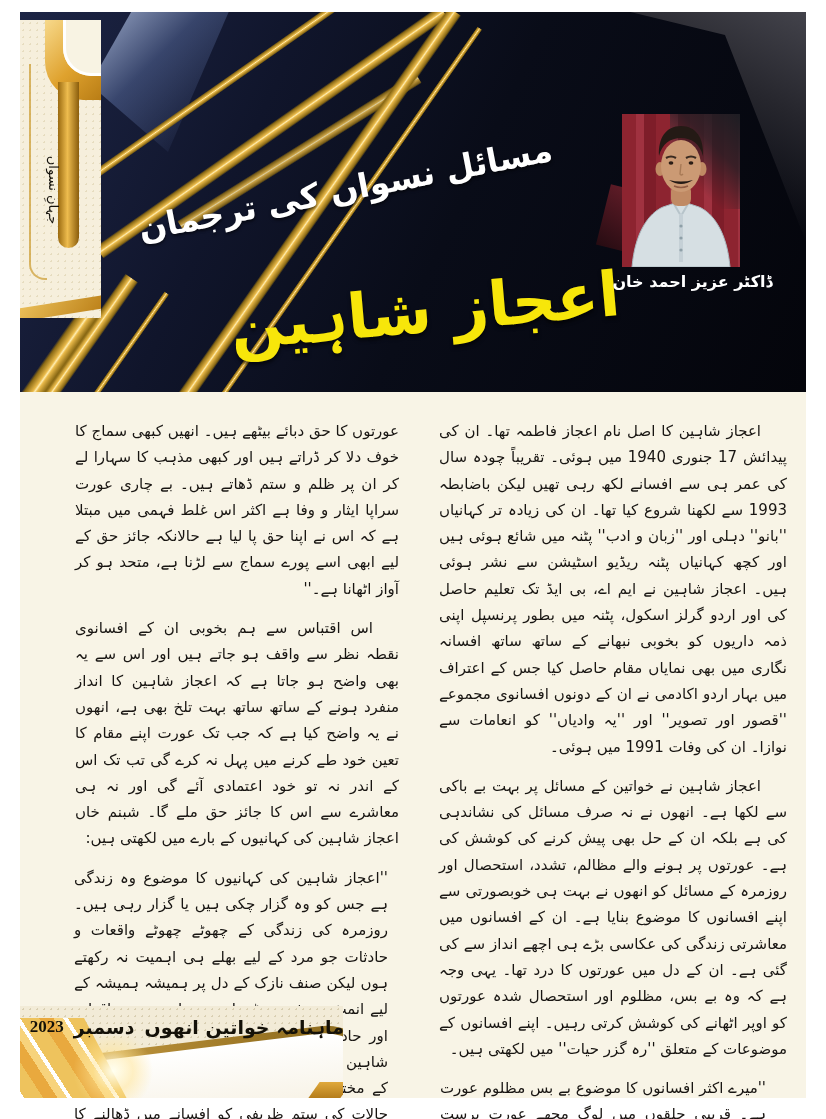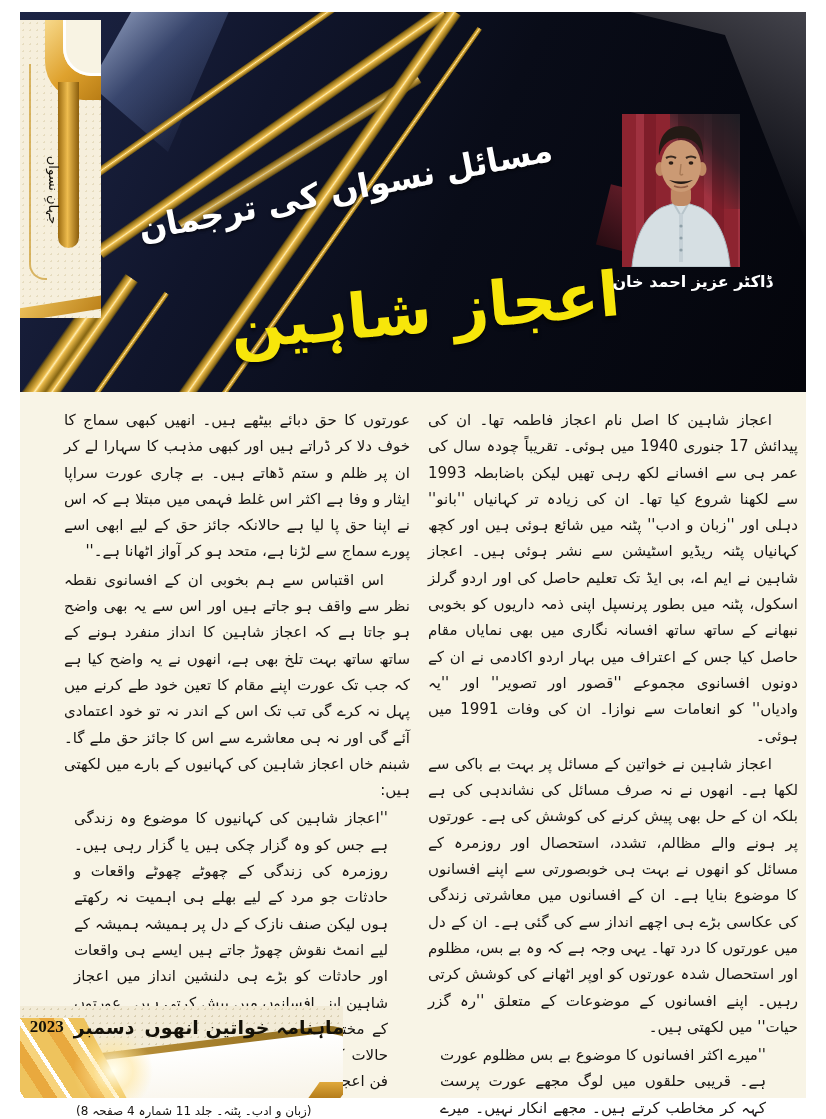--- a/index.html
+++ b/index.html
@@ -59,21 +59,21 @@
   .photo svg{position:absolute;left:0;top:0;}
   .photo-caption{position:absolute;left:585px;top:260px;width:175px;text-align:center;color:#ffffff;
           font-size:16px;font-weight:700;direction:rtl;}
 
   
   .body-area{position:absolute;left:20px;top:392px;width:786px;height:706px;background:#f8f4e6;}
   .col{position:absolute;top:13px;direction:rtl;color:#181512;font-size:15px;line-height:26.3px;
        text-align:justify;}
   .col-right{left:406px;width:374px;}
   .col-left{left:42px;width:350px;}
-  .col p{margin:2px;}
+  .col p{margin:13px;}
   .indent{text-indent:26px;}
   .quote-r{margin:0 34px 0 14px !important;}
   .quote-l{margin:0 24px 0 12px !important;}
   .citation{font-size:12px;text-align:left;margin:3px 0 3px 14px !important;text-indent:0;}
 
   
   .footer{position:absolute;left:20px;top:1006px;width:323px;height:92px;overflow:hidden;background:#f2ebd7;
           background-image:radial-gradient(circle,#d9cfb2 1px,rgba(0,0,0,0) 1px);background-size:7px 7px;}
   .ft-goldband{position:absolute;left:-10px;top:36px;width:370px;height:110px;border-radius:52px;
           transform:rotate(-7deg);background:linear-gradient(90deg,#d5a94e,#9a7524 70%,#8a6a1e);}

